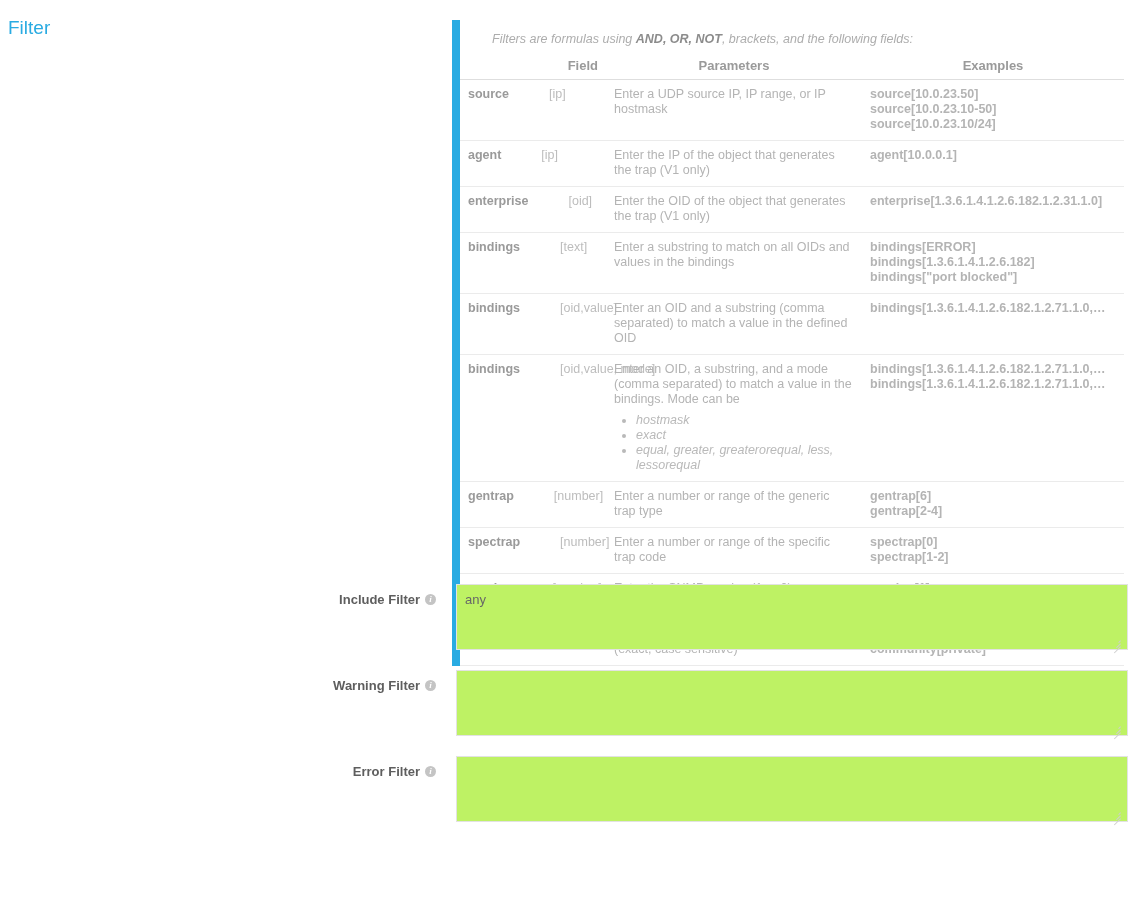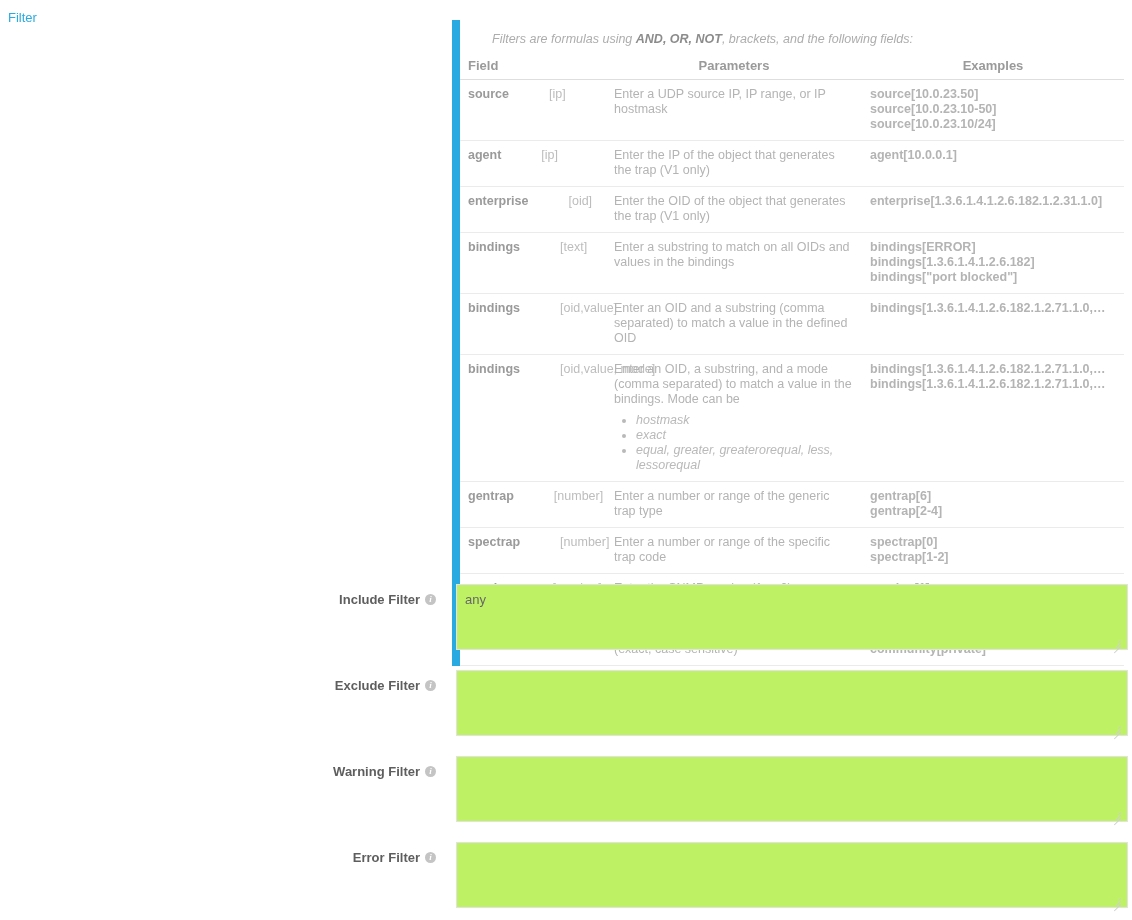--- a/index.html
+++ b/index.html
@@ -18,22 +18,22 @@
   .page {
     position: relative;
     width: 1132px;
     height: 920px;
   }
 
   
   .section-title {
     position: absolute;
     left: 8px;
-    top: 10px;
-    font-size: 13px;
+    top: 17px;
+    font-size: 19px;
     color: #29abe2;
     font-weight: normal;
   }
 
   
   .help-panel {
     position: absolute;
     left: 452px;
     top: 20px;
     width: 672px;
@@ -61,21 +61,21 @@
     font-size: 13px;
     font-weight: bold;
     color: #9a9a9a;
     text-align: center;
     padding: 2px 8px 6px 8px;
     border-bottom: 1px solid #dedede;
     vertical-align: bottom;
   }
   table.help-table th.th-field {
     width: 130px;
-    text-align: left;
+    text-align: right;
   }
   table.help-table th.th-params {
     width: 240px;
   }
   table.help-table th.th-examples {
     text-align: center;
   }
   table.help-table td {
     font-size: 12.5px;
     color: #b4b4b4;
@@ -322,31 +322,20 @@
         <span>Include Filter</span><span class="info-icon">i</span>
       </div>
       <textarea class="textarea-box" placeholder="" style="">any</textarea>
       <div class="resize-grip">
           <i></i>
           <i></i>
           <i></i>
         </div>
     </div>
 
-    <div class="field-row">
-      <div class="label-wrap">
-        <span>Exclude Filter</span><span class="info-icon">i</span>
-      </div>
-      <textarea class="textarea-box" placeholder="" style=""></textarea>
-      <div class="resize-grip">
-          <i></i>
-          <i></i>
-          <i></i>
-        </div>
-    </div>
 
     <div class="field-row">
       <div class="label-wrap">
         <span>Warning Filter</span><span class="info-icon">i</span>
       </div>
       <textarea class="textarea-box" placeholder="" style=""></textarea>
       <div class="resize-grip">
           <i></i>
           <i></i>
           <i></i>

